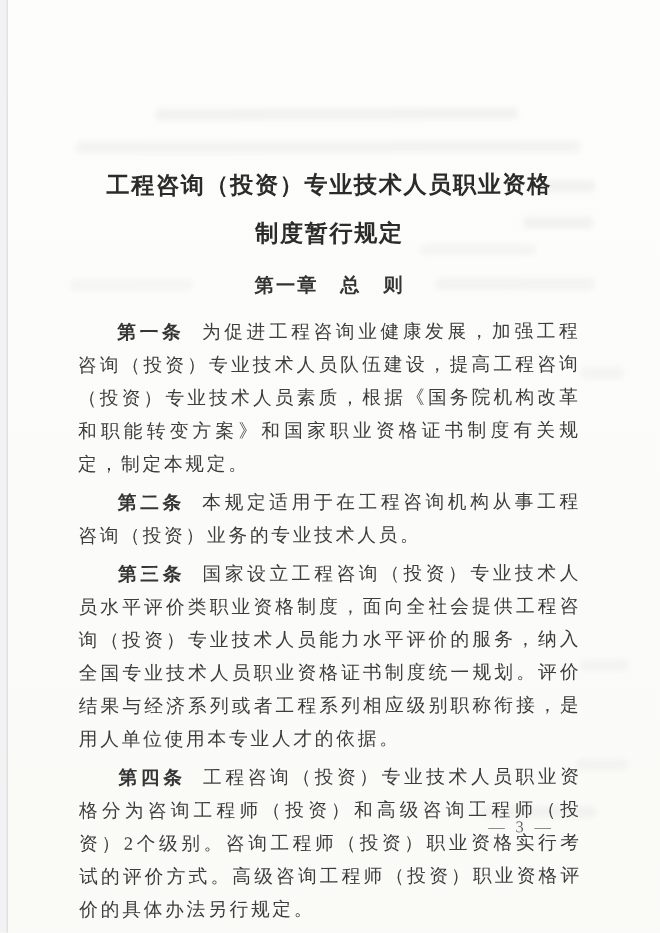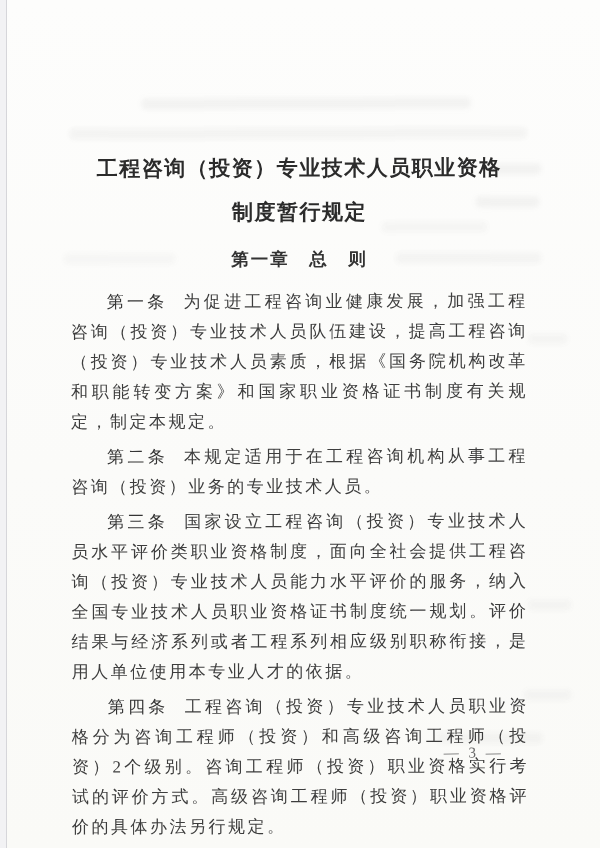--- a/index.html
+++ b/index.html
@@ -91,21 +91,21 @@
     line-height: 30px;
     letter-spacing: 2.5px;
     text-align: justify;
     color: #3d3d3d;
   }
   .article {
     margin: 0 0 5px 0;
     text-indent: 36px;
   }
   .article-label {
-    font-weight: 400;
+    font-weight: 700;
     margin-right: 16px;
     color: #353535;
   }
 
   .page-number {
     position: absolute;
     top: 745px;
     left: 443px;
     font-size: 15px;
     letter-spacing: 3px;

